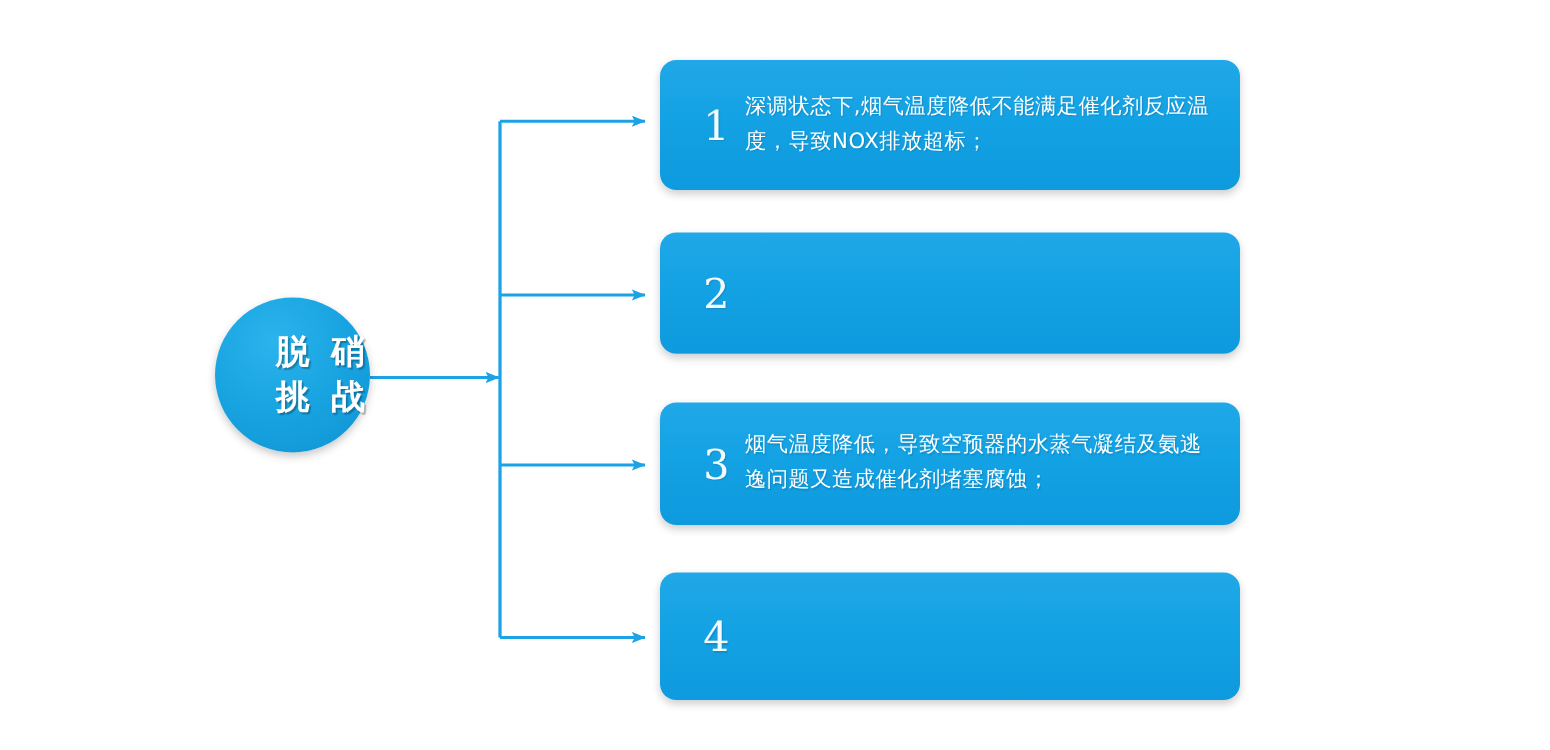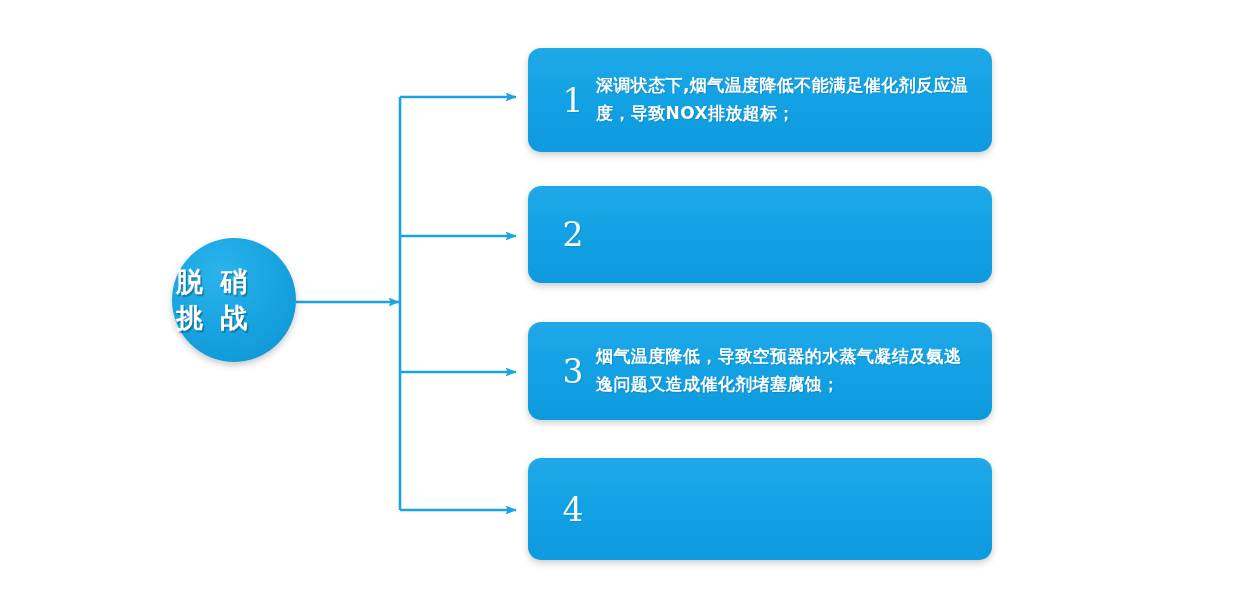--- a/index.html
+++ b/index.html
@@ -33,21 +33,21 @@
     position: absolute;
     left: 172px;
     top: 238px;
     width: 124px;
     height: 124px;
     border-radius: 50%;
     background: radial-gradient(circle at 38% 28%, #2bb3ec 0%, #17a3e0 52%, #0f93d2 100%);
     box-shadow: 0 3px 7px rgba(0,0,0,0.22);
     display: flex;
     flex-direction: column;
-    align-items: flex-start;
+    align-items: flex-end;
     justify-content: center;
   }
   .hub-line {
     color: #ffffff;
     font-size: 27px;
     font-weight: bold;
     letter-spacing: 4px;
     line-height: 1.32;
     text-indent: 4px;
     text-shadow: 1.5px 2px 1px rgba(0,0,0,0.28);
@@ -81,21 +81,21 @@
     font-weight: normal;
     line-height: 1;
     opacity: 0.95;
     margin-left: 22px;
     text-shadow: 1px 1px 1px rgba(0,0,0,0.12);
   }
   .box-text {
     flex: 1 1 auto;
     color: #ffffff;
     font-size: 17px;
-    font-weight: bold;
+    font-weight: normal;
     line-height: 1.62;
     letter-spacing: 0.4px;
     padding-right: 20px;
     text-shadow: 1px 1px 1px rgba(0,0,0,0.13);
   }
   .box-2 .box-text { letter-spacing: 1.2px; }
   .box-4 .box-text { letter-spacing: 1.2px; }
 </style>
 </head>
 <body>

